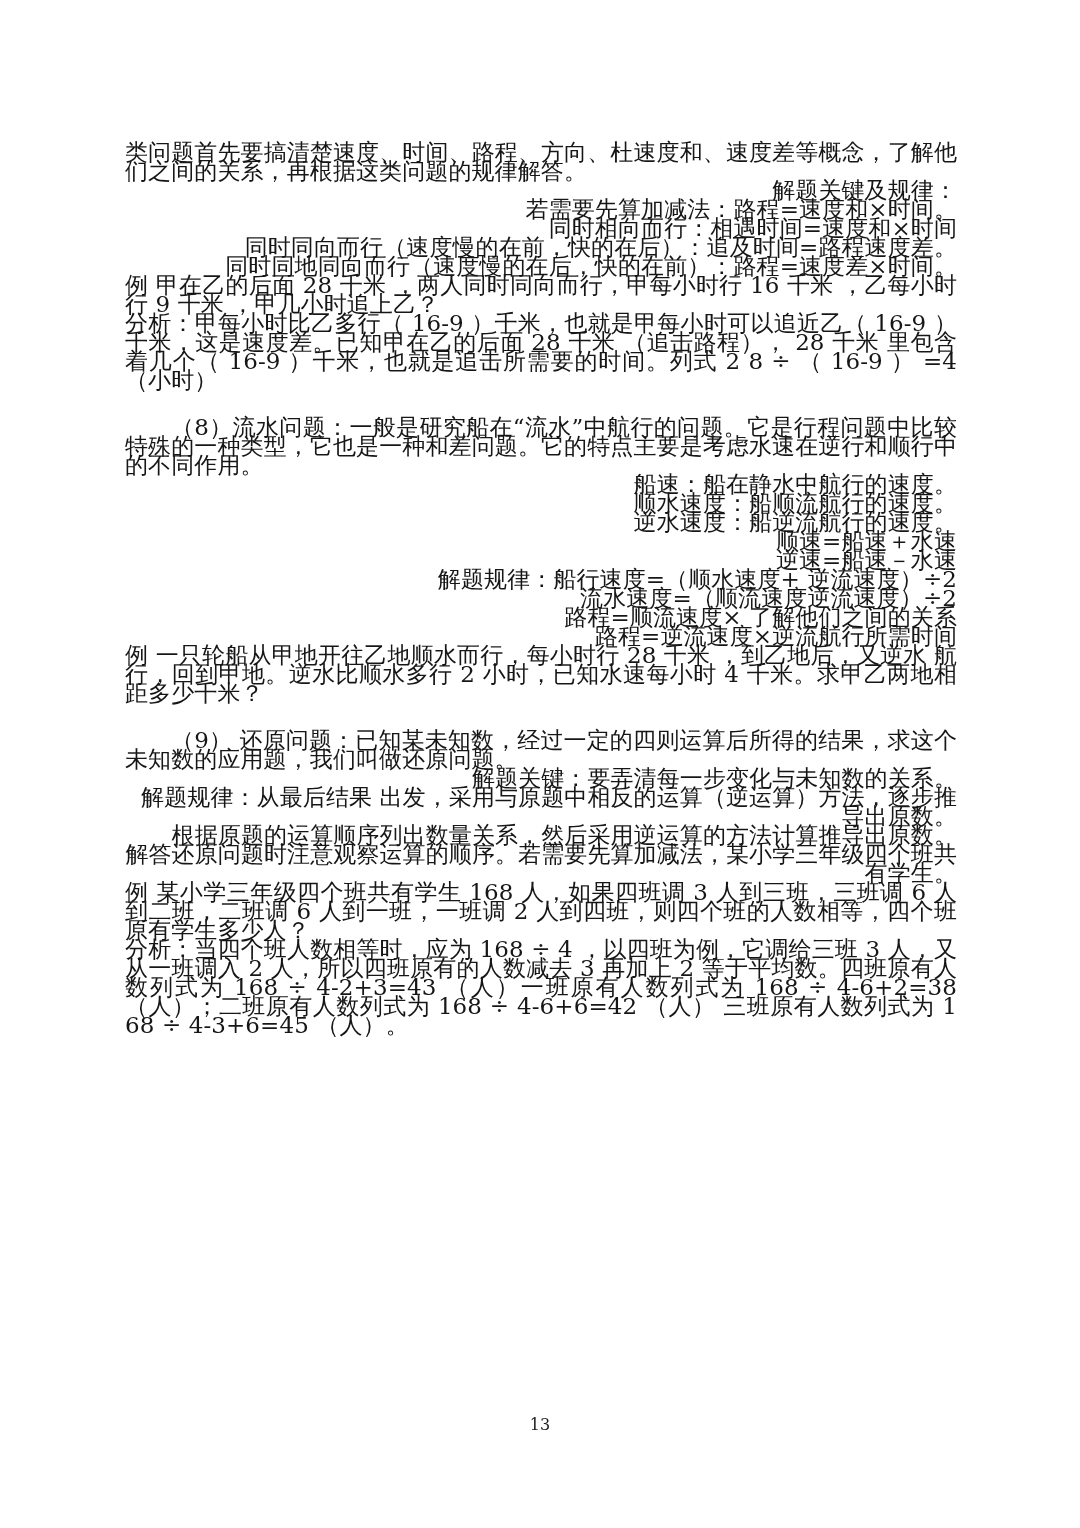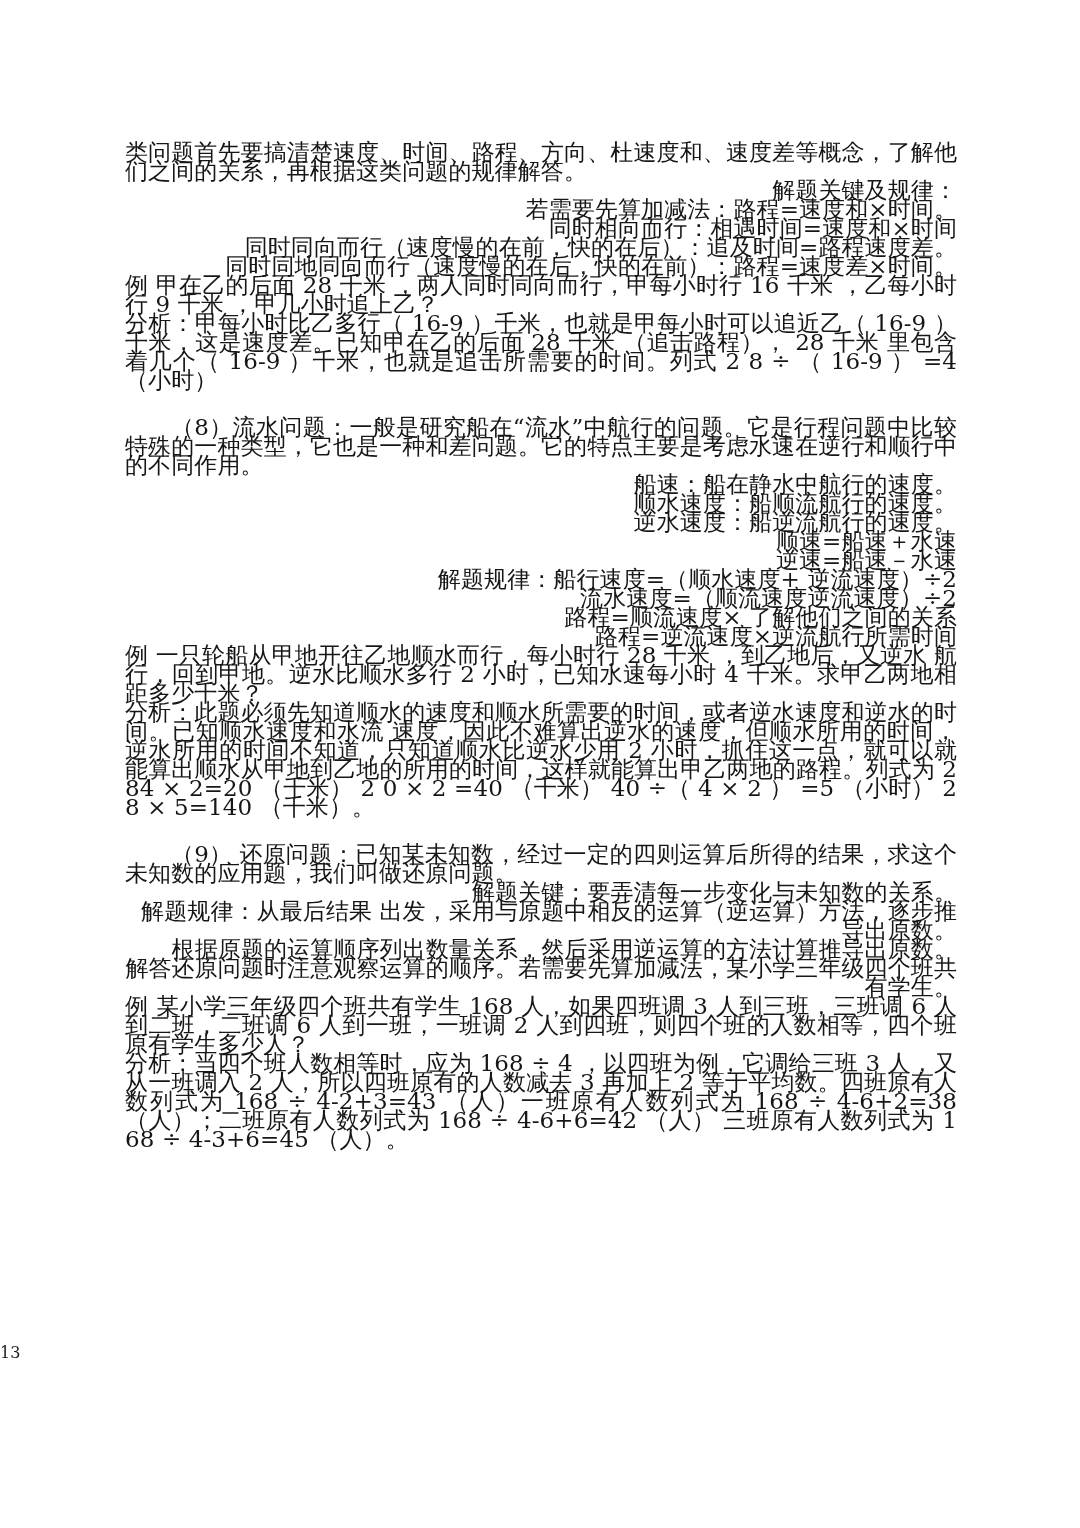--- a/index.html
+++ b/index.html
@@ -38,22 +38,22 @@
   .para.short {
     text-align: right;
   }
   .spacer {
     height: 28px;
   }
   .pagenum {
     position: absolute;
     left: 0;
     right: 0;
-    top: 1343px;
-    text-align: left;
+    top: 1415px;
+    text-align: center;
     font-size: 16px;
     color: #1b1b1b;
     font-family: "DejaVu Serif", "Liberation Serif", serif;
   }
 </style>
 </head>
 <body>
 
 <div class="page">
   <div class="content" id="body-root">
@@ -70,21 +70,20 @@
       <p class="para short">船速：船在静水中航行的速度。</p>
       <p class="para short">顺水速度：船顺流航行的速度。</p>
       <p class="para short">逆水速度：船逆流航行的速度。</p>
       <p class="para short">顺速=船速＋水速</p>
       <p class="para short">逆速=船速－水速</p>
       <p class="para short">解题规律：船行速度=（顺水速度+ 逆流速度）÷2</p>
       <p class="para short">流水速度=（顺流速度逆流速度）÷2</p>
       <p class="para short">路程=顺流速度× 了解他们之间的关系</p>
       <p class="para short">路程=逆流速度×逆流航行所需时间</p>
       <p class="para">例 一只轮船从甲地开往乙地顺水而行，每小时行 28 千米 ，到乙地后，又逆水 航行，回到甲地。逆水比顺水多行 2 小时，已知水速每小时 4 千米。求甲乙两地相距多少千米？</p>
-      <p class="para">分析：此题必须先知道顺水的速度和顺水所需要的时间，或者逆水速度和逆水的时间。已知顺水速度和水流 速度，因此不难算出逆水的速度，但顺水所用的时间，逆水所用的时间不知道，只知道顺水比逆水少用 2 小时，抓住这一点，就可以就能算出顺水从甲地到乙地的所用的时间，这样就能算出甲乙两地的路程。列式为 284 × 2=20 （千米） 2 0 × 2 =40 （千米） 40 ÷（ 4 × 2 ） =5 （小时） 28 × 5=140 （千米）。</p>
       <div class="spacer"></div>
       <p class="para indent">（9） 还原问题：已知某未知数，经过一定的四则运算后所得的结果，求这个未知数的应用题，我们叫做还原问题。</p>
       <p class="para short">解题关键：要弄清每一步变化与未知数的关系。</p>
       <p class="para short">解题规律：从最后结果 出发，采用与原题中相反的运算（逆运算）方法，逐步推导出原数。</p>
       <p class="para short">根据原题的运算顺序列出数量关系，然后采用逆运算的方法计算推导出原数。</p>
       <p class="para short">解答还原问题时注意观察运算的顺序。若需要先算加减法，某小学三年级四个班共有学生。</p>
       <p class="para">例 某小学三年级四个班共有学生 168 人，如果四班调 3 人到三班，三班调 6 人到二班，二班调 6 人到一班，一班调 2 人到四班，则四个班的人数相等，四个班原有学生多少人？</p>
       <p class="para">分析：当四个班人数相等时，应为 168 ÷ 4 ，以四班为例，它调给三班 3 人，又从一班调入 2 人，所以四班原有的人数减去 3 再加上 2 等于平均数。四班原有人数列式为 168 ÷ 4-2+3=43 （人）一班原有人数列式为 168 ÷ 4-6+2=38 （人）；二班原有人数列式为 168 ÷ 4-6+6=42 （人） 三班原有人数列式为 168 ÷ 4-3+6=45 （人）。</p>
     </div>
   <div class="pagenum">13</div>

